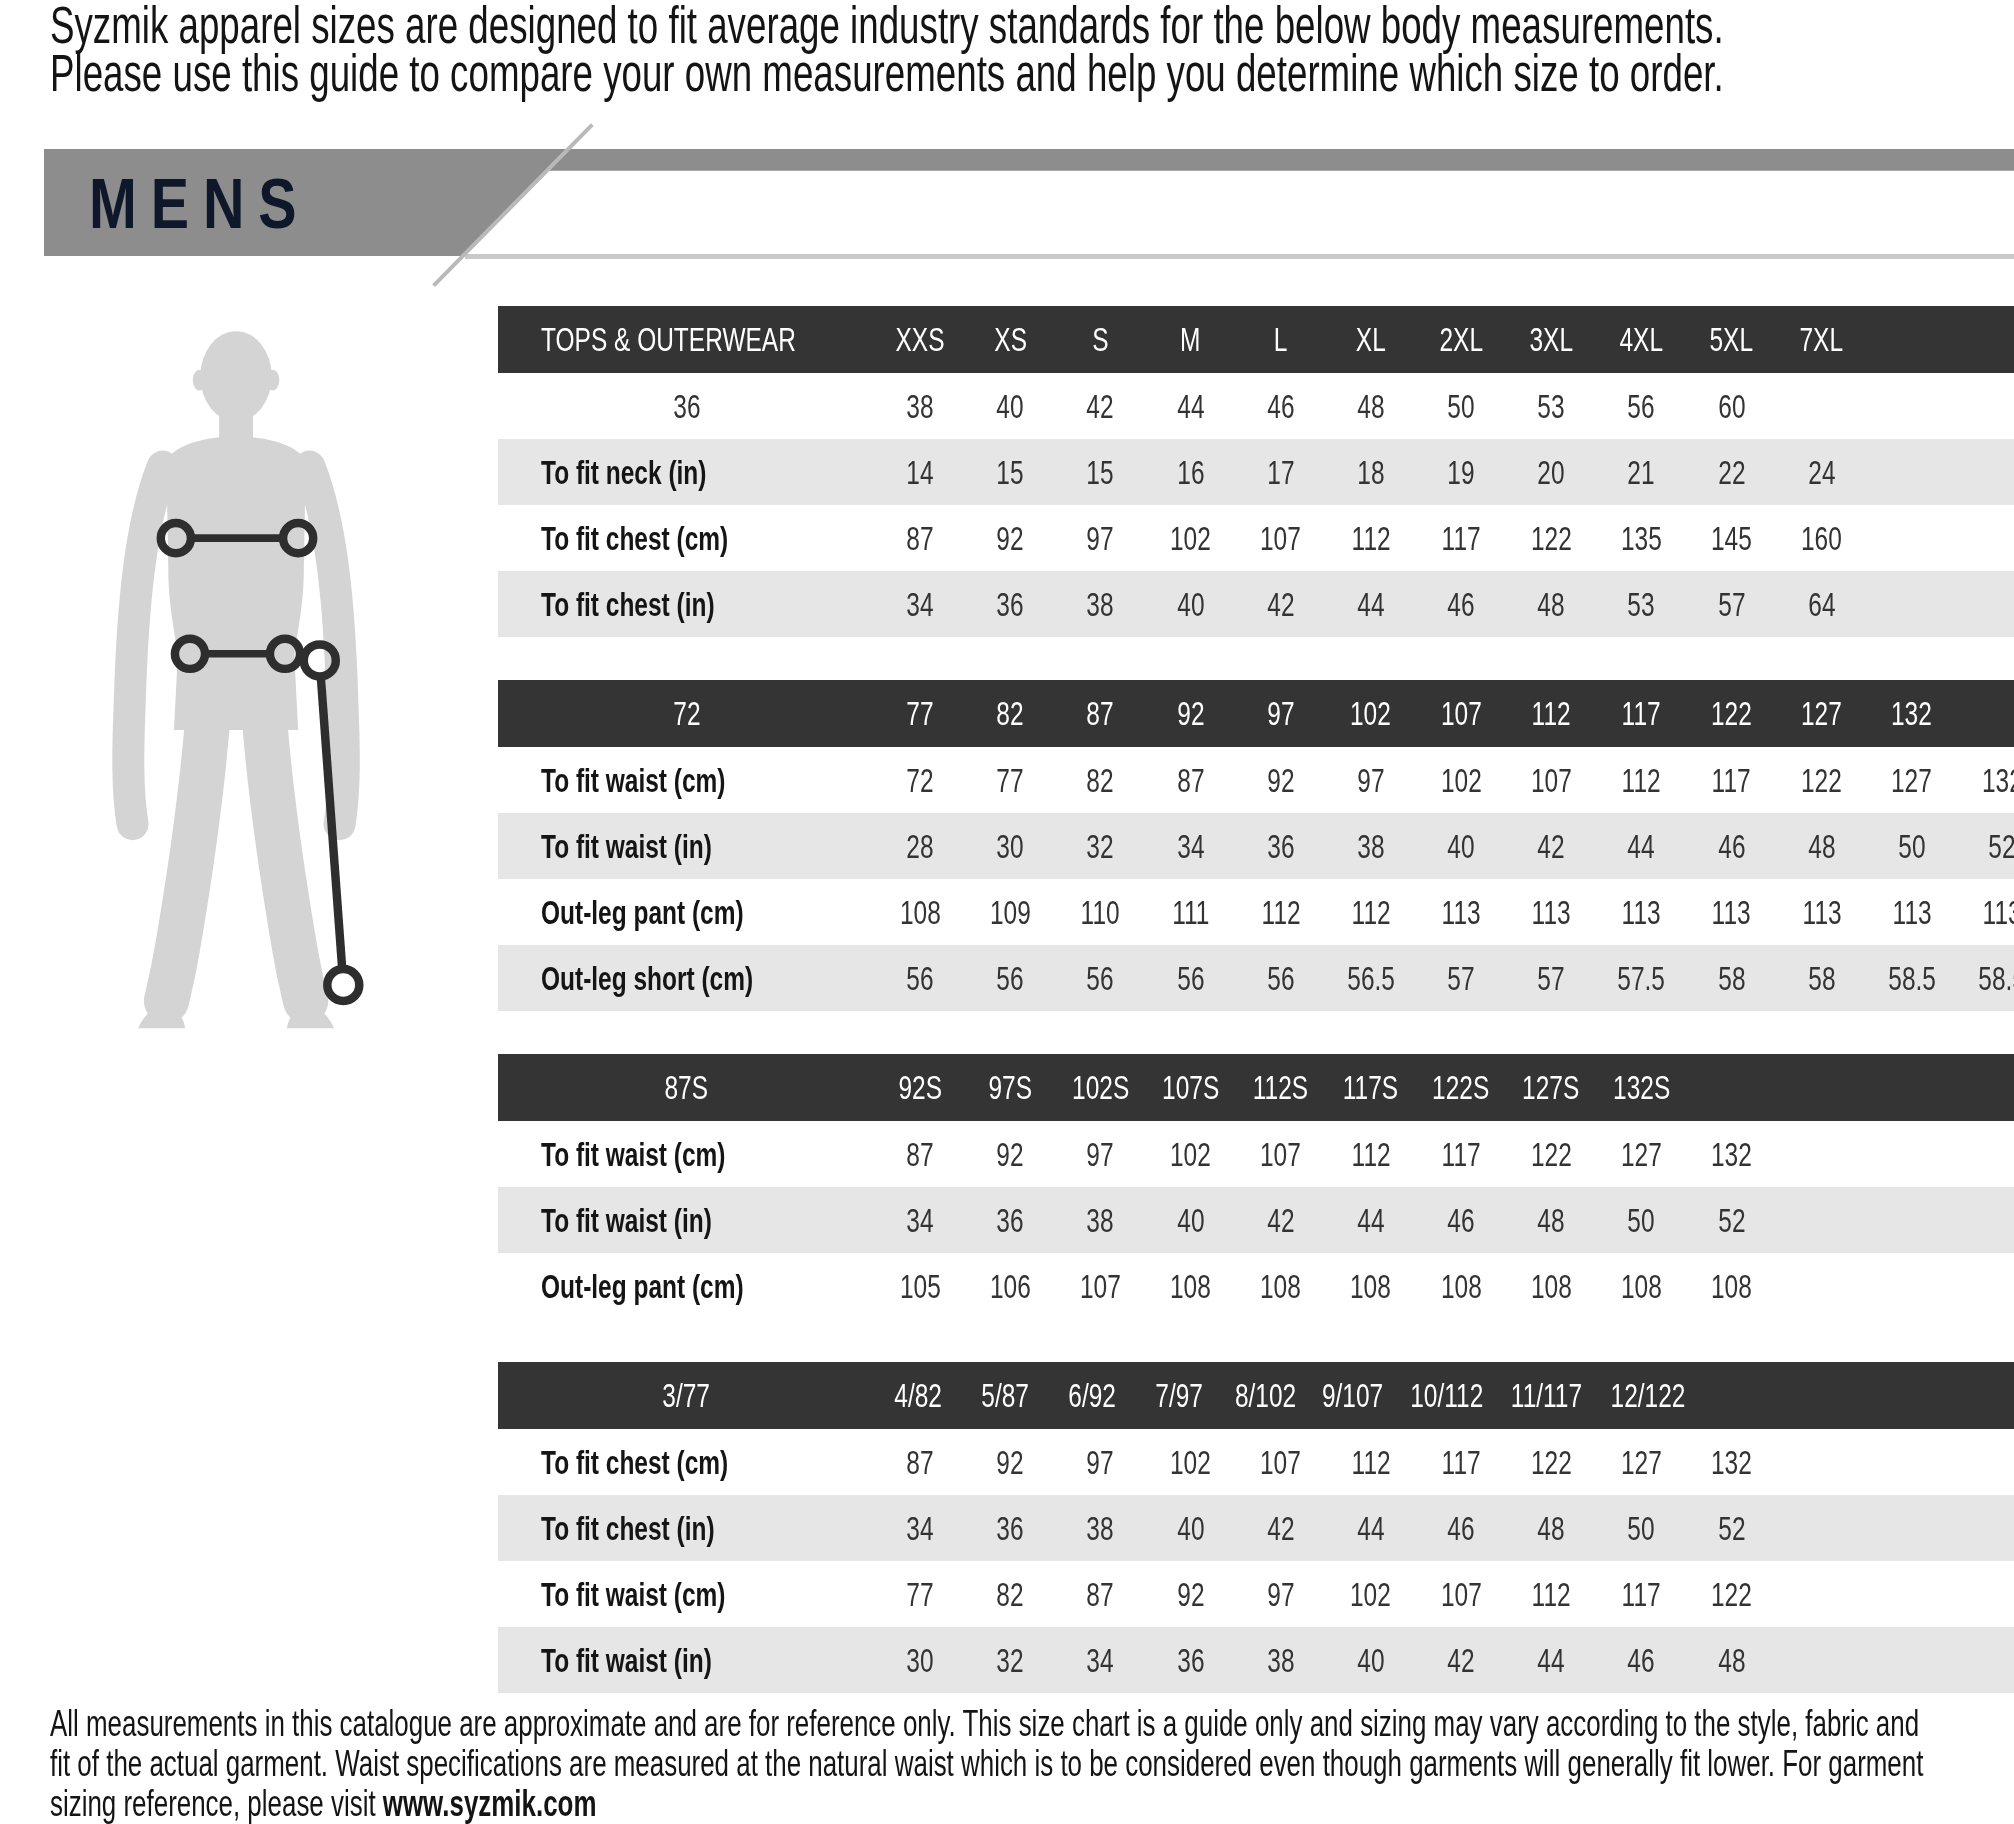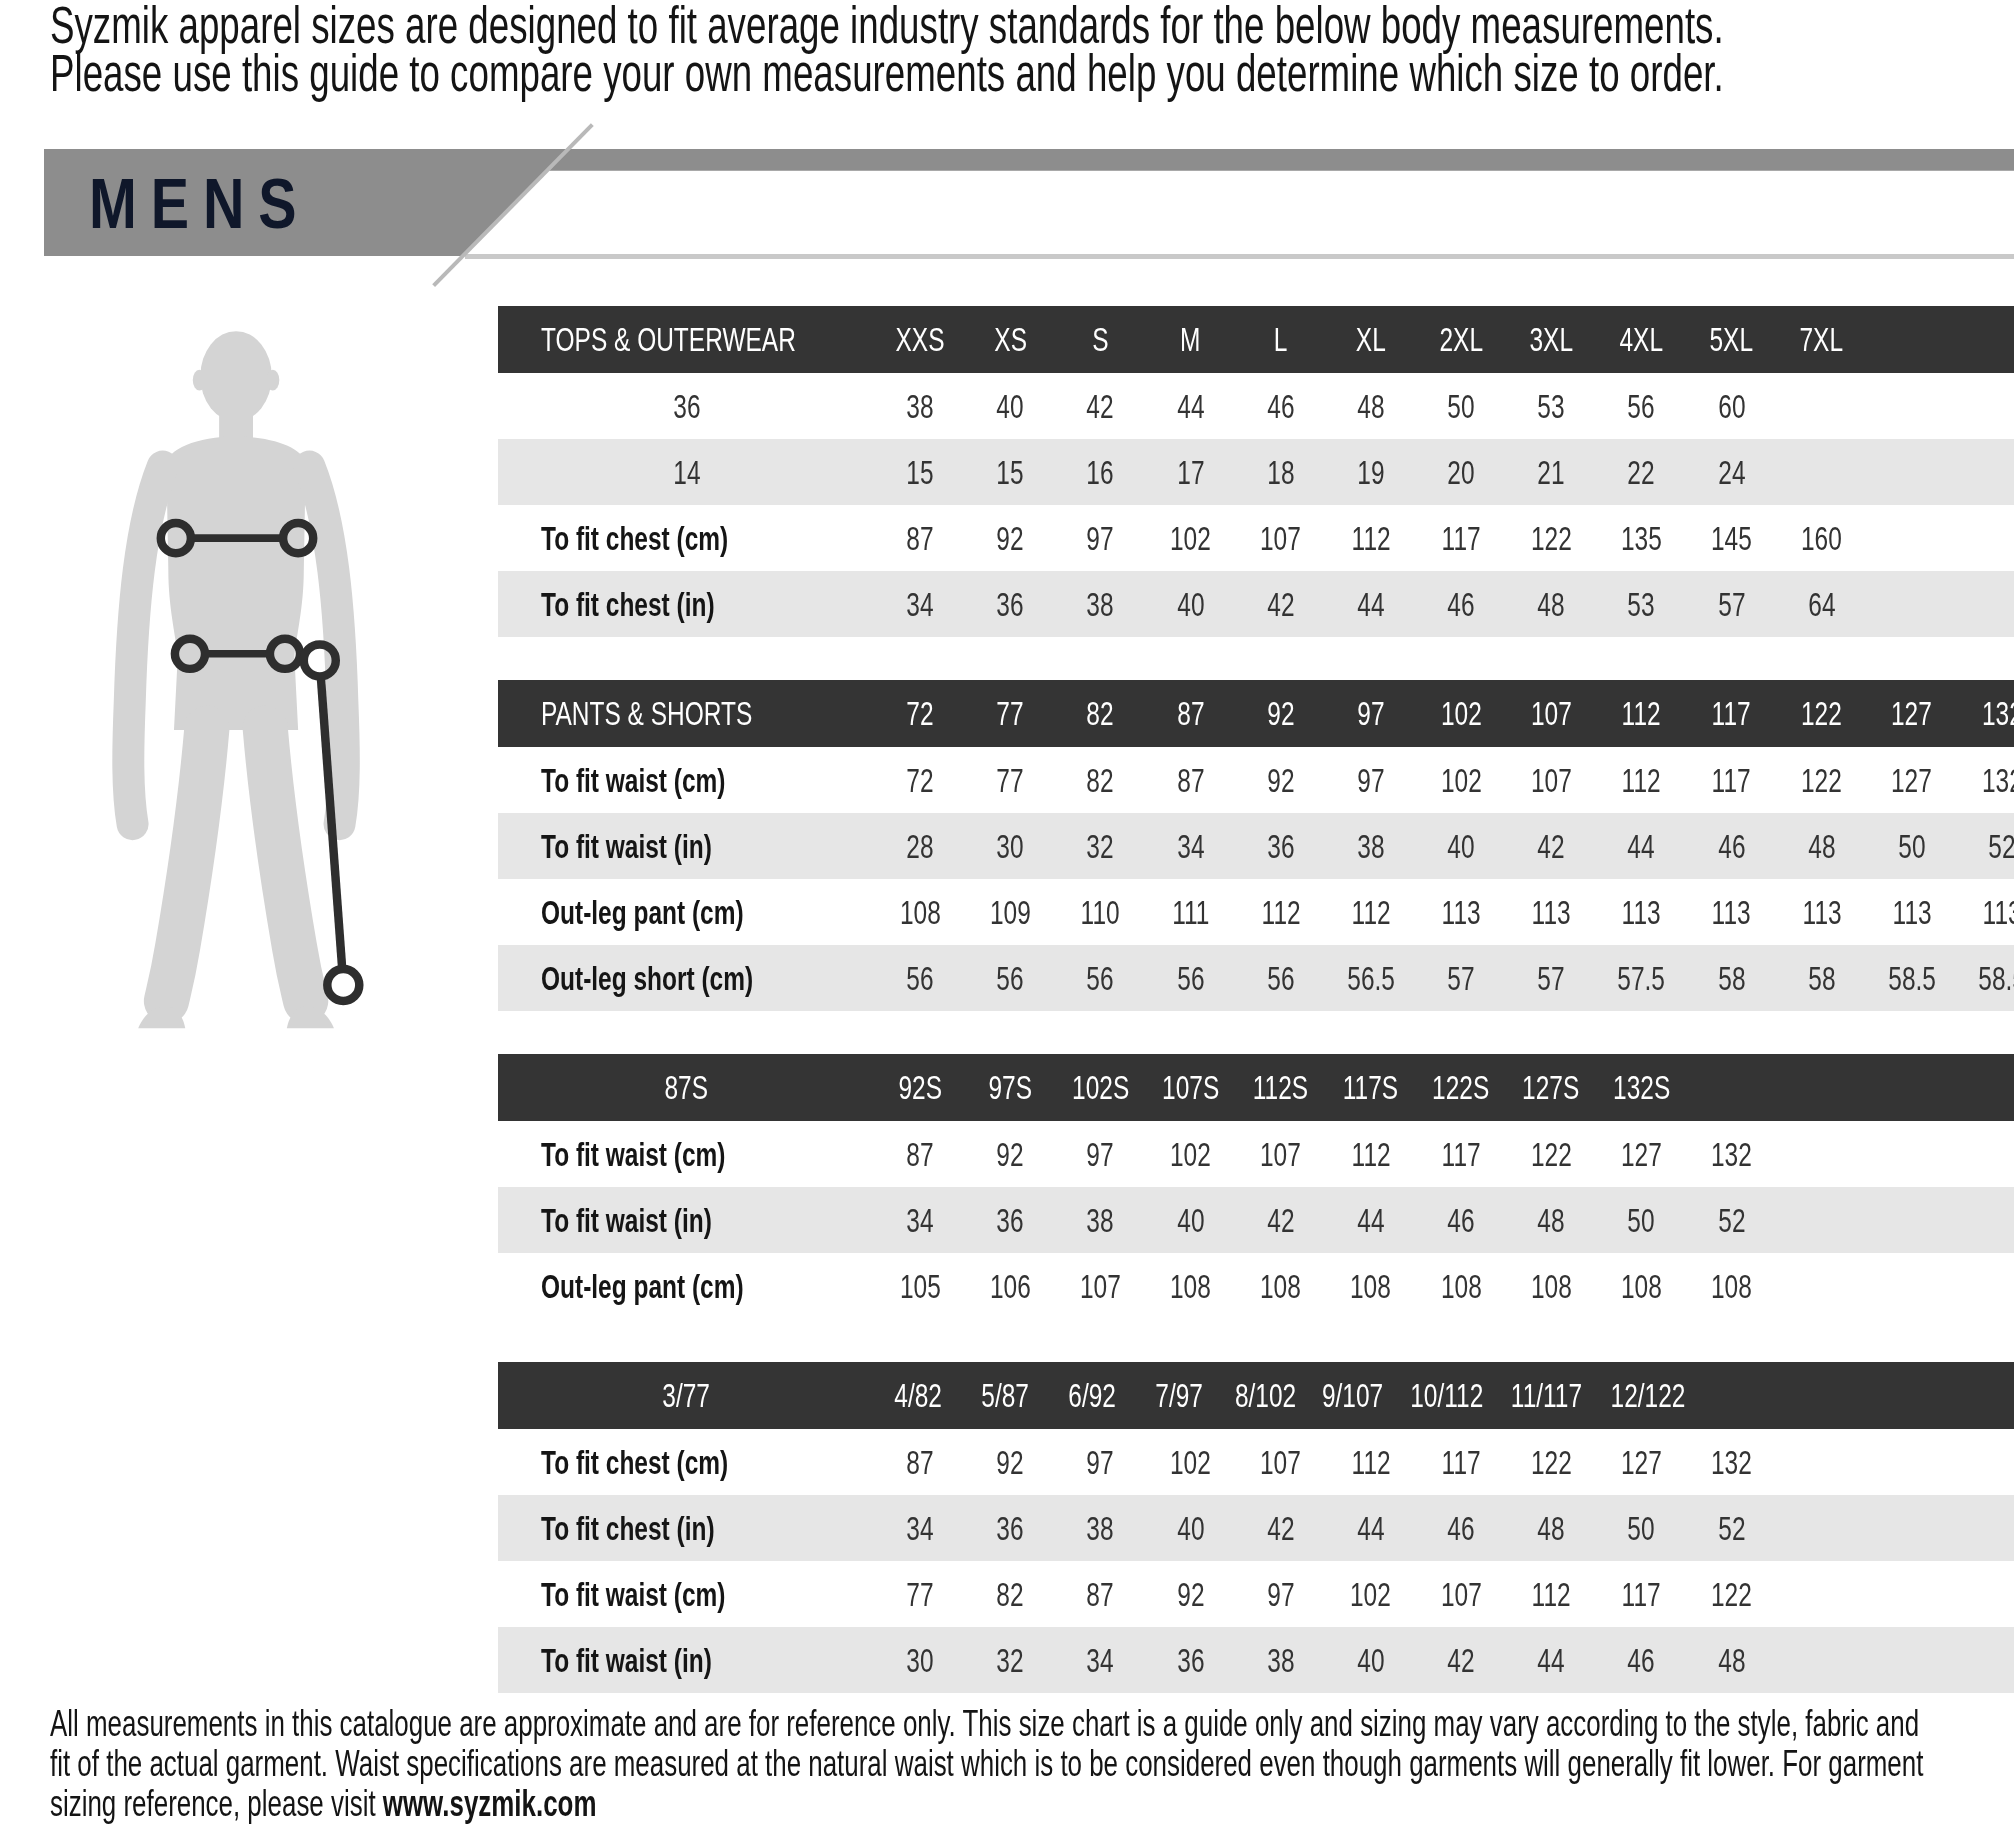--- a/index.html
+++ b/index.html
@@ -178,20 +178,23 @@
           <div class="cell num">
             <span class="cond val">56</span>
           </div>
           <div class="cell num">
             <span class="cond val">60</span>
           </div>
           <div class="cell num"></div>
           <div class="cell num"></div>
         </div>
         <div class="trow alt">
+          <div class="cell lbl">
+            <span class="cond left rowlabel">To fit neck (in)</span>
+          </div>
           <div class="cell num">
             <span class="cond val">14</span>
           </div>
           <div class="cell num">
             <span class="cond val">15</span>
           </div>
           <div class="cell num">
             <span class="cond val">15</span>
           </div>
           <div class="cell num">
@@ -297,23 +300,20 @@
           </div>
           <div class="cell num">
             <span class="cond val">64</span>
           </div>
           <div class="cell num"></div>
           <div class="cell num"></div>
         </div>
       </div>
       <div class="sztable">
         <div class="trow thead">
-          <div class="cell lbl">
-            <span class="cond left">PANTS &amp; SHORTS</span>
-          </div>
           <div class="cell num">
             <span class="cond">72</span>
           </div>
           <div class="cell num">
             <span class="cond">77</span>
           </div>
           <div class="cell num">
             <span class="cond">82</span>
           </div>
           <div class="cell num">

